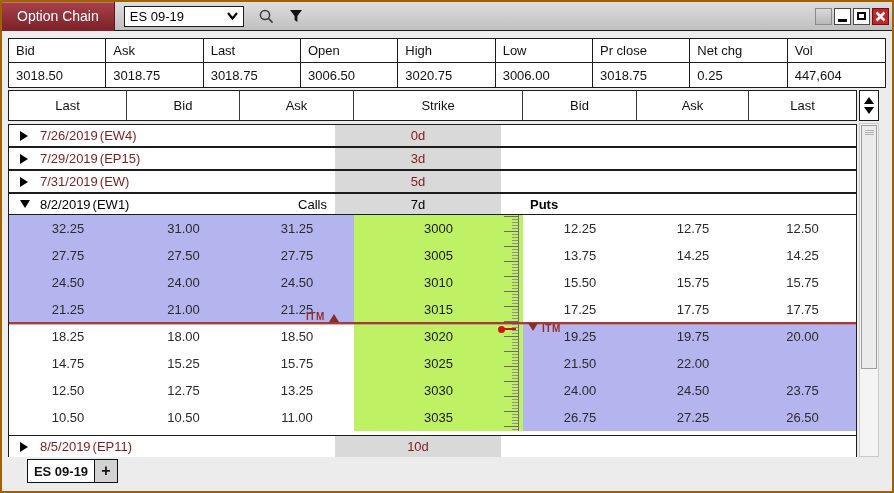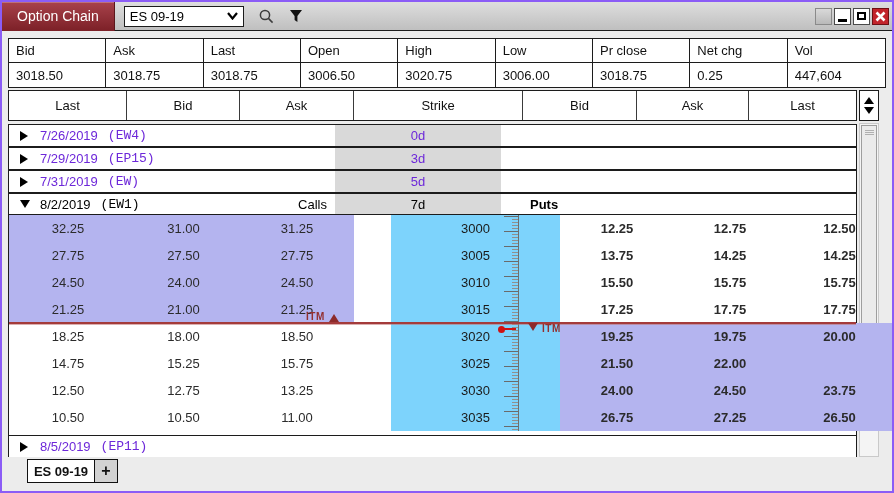--- a/index.html
+++ b/index.html
@@ -1,17 +1,17 @@
 <!DOCTYPE html>
 <html><head>
 <meta charset="utf-8">
 <style>
   html,body{margin:0;padding:0;background:#d7d7d7;font-family:"Liberation Sans","DejaVu Sans",sans-serif;}
   *{box-sizing:border-box;}
-  .window{position:relative;width:894px;height:493px;background:#ececec;border:2px solid #8b5cf6;overflow:hidden;}
+  .window{position:relative;width:894px;height:493px;background:#ececec;border:2px solid #a16207;overflow:hidden;}
 
   
   .titlebar{position:absolute;left:0;top:0;width:890px;height:29px;background:linear-gradient(#dedede,#bfbfbf);border-bottom:1px solid #1c1c1c;display:flex;align-items:center;}
   .title-badge{height:29px;padding:0 15px;display:flex;align-items:center;background:linear-gradient(#a8424b,#7c2027);color:#fff;font-size:14px;border-right:1px solid #5a171c;box-shadow:inset 0 1px 0 rgba(255,255,255,.25);}
   .symbol-select{margin-left:9px;width:120px;height:21px;background:#fff;border:1px solid #1c1c1c;display:flex;align-items:center;padding:0 5px;font-size:13px;cursor:default;}
   .symbol-select .chev{margin-left:auto;display:flex;}
   .tb-icon{margin-left:14px;display:flex;align-items:center;}
   .win-controls{margin-left:auto;display:flex;gap:2px;margin-right:3px;}
   .wbtn{width:17px;height:17px;display:flex;align-items:center;justify-content:center;border:1px solid #4a4a4a;background:#fff;}
   .wbtn.blank{background:linear-gradient(#d9d9d9,#b9b9b9);border-color:#8a8a8a;}
@@ -25,40 +25,40 @@
   .quote .qc{border-right:1px solid #1c1c1c;display:flex;align-items:center;padding-left:7px;color:#111;}
   .quote .qc.lastcol{border-right:none;}
 
   
   .chain{position:absolute;left:6px;top:88px;width:875px;height:369px;}
   .chain-header{position:absolute;left:0;top:0;width:849px;height:31px;border:1px solid #1c1c1c;background:#fff;display:flex;}
   .hc{flex:none;display:flex;align-items:center;justify-content:center;font-size:13px;color:#111;border-right:1px solid #3a3a3a;}
   .hc.nob{border-right:none;}
   .w1{width:118px}.w2{width:113px}.w3{width:114px}.w4{width:169px}.w5{width:114px}.w6{width:112px}.w7{width:107px}
 
-  .exp-row{position:absolute;left:0;width:849px;height:23px;border:1px solid #1c1c1c;background:#fff;display:flex;align-items:center;font-size:13px;color:#6d28d9;}
+  .exp-row{position:absolute;left:0;width:849px;height:23px;border:1px solid #1c1c1c;background:#fff;display:flex;align-items:center;font-size:13px;color:#7f1d1d;}
   .exp-arrow{margin-left:11px;width:16px;display:flex;}
   .exp-date{margin-left:4px;}
-  .exp-code{margin-left:10px;font-family:Liberation Mono, monospace;}
+  .exp-code{margin-left:2px;}
   .dte{position:absolute;left:326px;top:0;bottom:0;width:166px;background:#d9d9d9;display:flex;align-items:center;justify-content:center;}
   .calls-label{position:absolute;left:0;top:0;bottom:0;width:318px;display:flex;align-items:center;justify-content:flex-end;}
   .puts-label{position:absolute;left:521px;top:0;bottom:0;display:flex;align-items:center;font-weight:bold;}
 
   .row0{top:34px}.row1{top:57px}.row2{top:80px}.row4{top:345px}
 
   .expanded-box{position:absolute;left:0;top:103px;width:849px;height:288px;border:1px solid #1c1c1c;background:#fff;}
   .expanded-box .exp-head{position:relative;width:847px;height:21px;border-bottom:1px solid #1c1c1c;display:flex;align-items:center;font-size:13px;}
   .data-area{position:relative;width:847px;height:216px;}
   .opt-row{display:flex;height:27px;}
   .sec{display:flex;flex:none;}
   .sec.calls{width:345px;justify-content:space-between;}
-  .sec.puts{width:333px;font-weight:bold;}
+  .sec.puts{width:333px;}
   .sec.itm{background:#b4b4ef;}
   .cell{flex:none;display:flex;align-items:center;justify-content:center;font-size:13px;color:#2b2b2b;}
-  .strike-cell{flex:none;width:169px;background:#7dd3fc;display:flex;align-items:center;justify-content:center;font-size:13px;color:#1a1a1a;margin-left:37px;}
+  .strike-cell{flex:none;width:169px;background:#bef264;display:flex;align-items:center;justify-content:center;font-size:13px;color:#1a1a1a;}
 
   
   .ruler{position:absolute;left:494px;top:0;width:18px;height:216px;pointer-events:none;}
   .ruler .vline{position:absolute;right:2px;top:0;bottom:0;width:1px;background:#6e6e6e;}
   .ruler .minor{position:absolute;right:3px;top:1px;bottom:0;width:6px;background:repeating-linear-gradient(to bottom,#8f8f8f 0 1px,transparent 1px 3px);}
   .ruler .major{position:absolute;right:3px;top:1px;bottom:0;width:14px;background:repeating-linear-gradient(to bottom,#6a6a6a 0 1px,transparent 1px 15px);}
   .price-line{position:absolute;left:0;top:107px;width:847px;height:2px;background:#a43b3b;box-shadow:0 1px 0 rgba(190,110,110,.55);z-index:4;}
   .price-marker{position:absolute;left:489px;top:111px;z-index:5;width:24px;height:8px;pointer-events:none;}
   .price-marker .dot{position:absolute;left:0;top:0;width:7px;height:7px;border-radius:50%;background:#cf1212;}
   .price-marker .stick{position:absolute;left:5px;top:2px;width:13px;height:2px;background:#cf1212;}
@@ -346,20 +346,21 @@
     </div>
 
     <div class="exp-row row4">
       <span class="exp-arrow">
           <svg width="8" height="10" viewBox="0 0 8 10">
             <polygon points="0,0 8,5 0,10" fill="#000"></polygon>
           </svg>
         </span>
       <span class="exp-date">8/5/2019</span>
       <span class="exp-code">(EP11)</span>
+      <span class="dte">10d</span>
     </div>
   </div>
 
   <div class="tabbar">
     <div class="tab-active">ES 09-19</div>
     <div class="tab-add">+</div>
   </div>
 
 </div>
 

